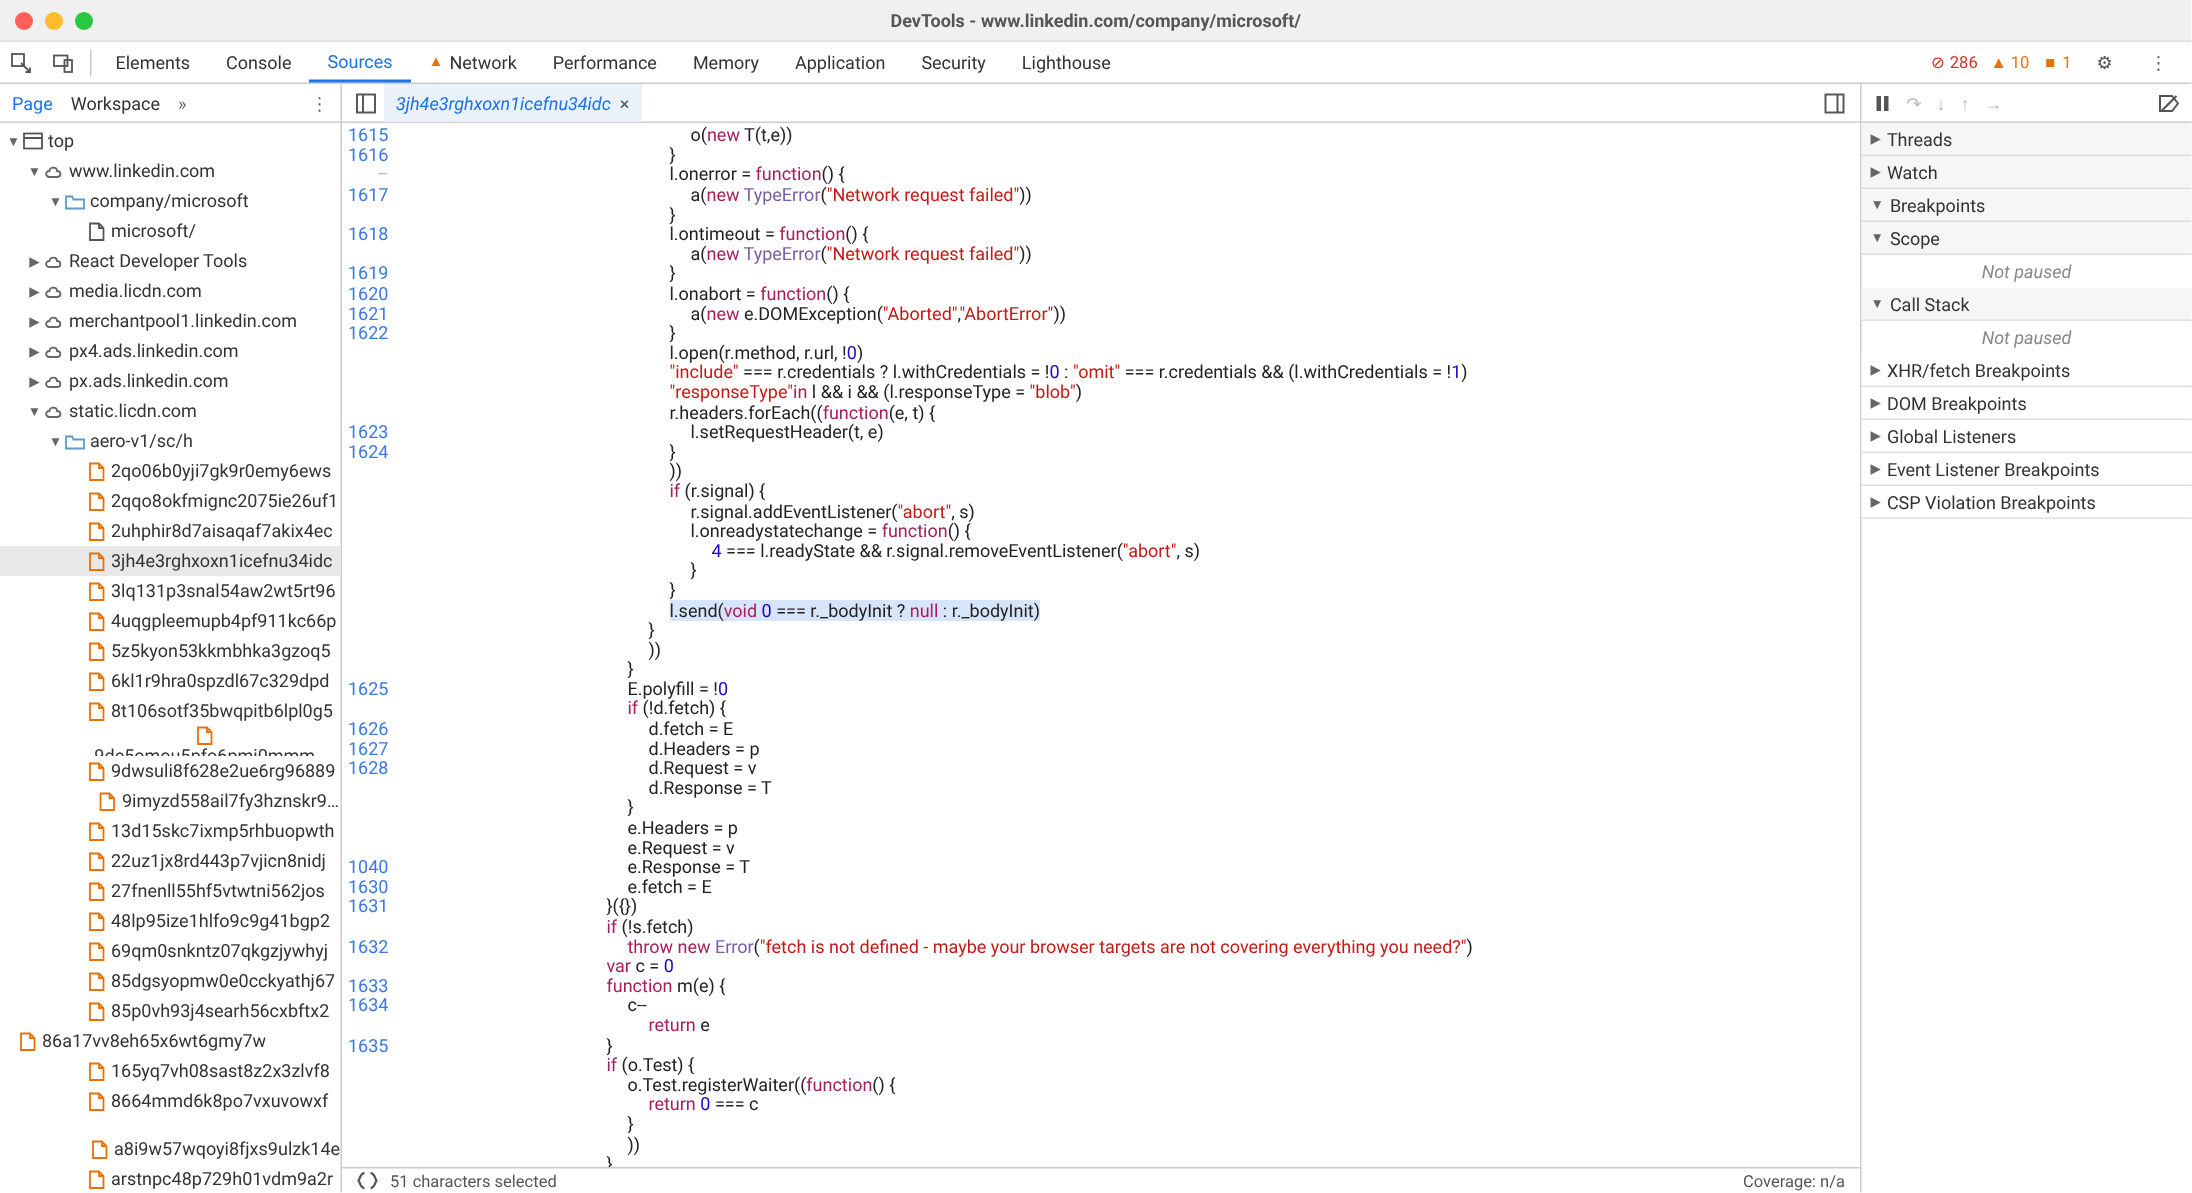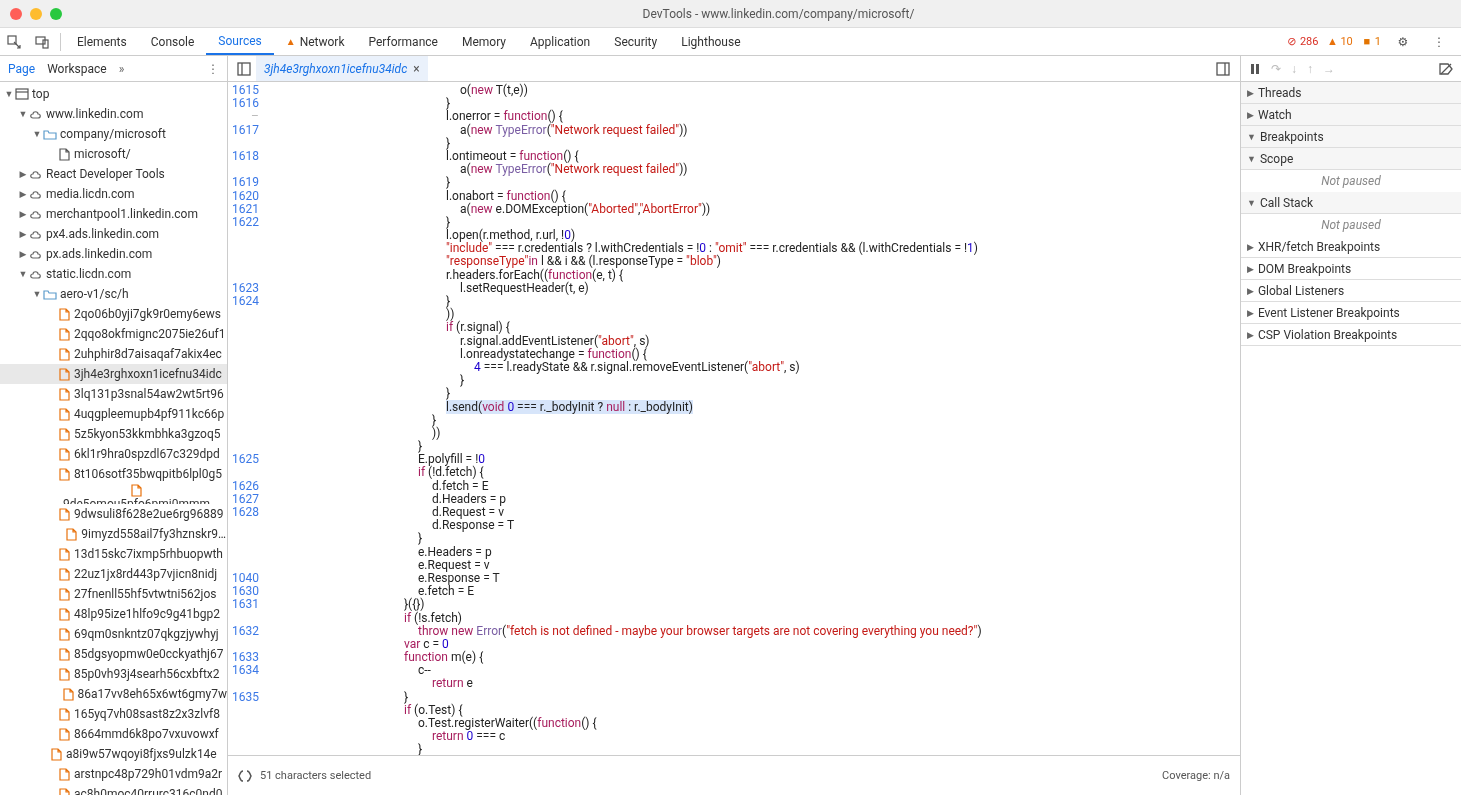--- a/index.html
+++ b/index.html
@@ -1,21 +1,21 @@
 <!DOCTYPE html>
 <html><head>
 <meta charset="utf-8">
 <style>
 * { margin:0; padding:0; box-sizing:border-box; font-family:-apple-system,BlinkMacSystemFont,"Segoe UI",Roboto,sans-serif; }
 body { width:1461px; height:795px; background:#fff; font-size:12px; color:#333; overflow:hidden; display:flex; flex-direction:column; }
 .titlebar { height:28px; background:#f0f0f0; border-bottom:1px solid #ddd; display:flex; align-items:center; padding:0 10px; position:relative; }
 .mac-dots { display:flex; gap:8px; }
 .dot { width:12px; height:12px; border-radius:50%; }
 .dot.r { background:#ff5f57; } .dot.y { background:#febc2e; } .dot.g { background:#28c840; }
-.title { position:absolute; left:50%; transform:translateX(-50%); font-weight:400; color:#555;margin-left:48px; }
+.title { position:absolute; left:50%; transform:translateX(-50%); font-weight:700; color:#555; }
 .toolbar { height:28px; border-bottom:1px solid #ccc; display:flex; align-items:center; }
 .tool-icon { width:28px; display:flex; align-items:center; justify-content:center; color:#555; cursor:pointer; height:100%; }
 .tool-sep { width:1px; height:18px; background:#ccc; margin:0 4px; }
 .tabs { display:flex; height:100%; }
 .tab { padding:0 12px; display:flex; align-items:center; color:#333; cursor:pointer; gap:4px; }
 .tab.active { color:#1a73e8; border-bottom:2px solid #1a73e8; }
 .spacer { flex:1; }
 .tool-right { display:flex; align-items:center; gap:8px; padding-right:8px; }
 .badge { display:flex; align-items:center; gap:2px; font-size:11px; }
 .b-err { color:#d93025; } .b-warn { color:#e8710a; } .b-info { color:#e37400; }
@@ -40,21 +40,21 @@
 .close-x { color:#555; cursor:pointer; font-style:normal; }
 .pane-tog { margin-left:auto; padding:0 6px; color:#555; cursor:pointer; }
 .code-wrap { flex:1; display:flex; min-height:0; font-family:Menlo,Consolas,monospace; font-size:12px; line-height:13.2px; overflow:hidden; }
 .gutter { padding:2px 6px 2px 4px; text-align:right; color:#888; user-select:none; background:#fff; }
 .gutter .ln { display:block; height:13.2px; color:#3b78e7; }
 .gutter .ln.fold { color:#bbb; }
 .code { padding:2px 0 2px 6px; color:#222; white-space:pre; overflow:auto; flex:1; }
 .code .row { display:block; height:13.2px; }
 .kw { color:#a71d5d; } .str { color:#c41a16; } .num { color:#1c00cf; } .fn { color:#a71d5d; } .ty { color:#795da3; }
 .hl { background:#d7e5fa; }
-.status { border-top:1px solid #ccc; height:40px; display:flex; align-items:center; padding:0 10px; color:#555; font-size:11px; }
+.status { border-top:1px solid #ccc; height:17px; display:flex; align-items:center; padding:0 10px; color:#555; font-size:11px; }
 .status .r { margin-left:auto; }
 .pretty { color:#555; margin-right:8px; display:flex; align-items:center; gap:4px; }
 .right { width:220px; display:flex; flex-direction:column; }
 .dbg-tools { height:26px; border-bottom:1px solid #ccc; display:flex; align-items:center; gap:10px; padding:0 8px; color:#888; }
 .dbg-tools .ico-btn { cursor:pointer; color:#555; }
 .sec-h { height:22px; border-bottom:1px solid #ddd; display:flex; align-items:center; padding:0 6px; gap:4px; font-size:12px; background:#f6f6f6; }
 .sec-body { padding:4px 8px; font-size:12px; }
 .cb-row { display:flex; align-items:center; gap:6px; padding:1px 0; }
 .np { color:#888; font-style:italic; text-align:center; padding:4px 0; }
 .sec-h.sub { background:#fff; }
@@ -410,21 +410,21 @@
         </div>
         <div class="tree-row" style="padding-left: 46px;">
           <span class="tw"></span>
           <span class="ico">
             <svg width="12" height="13" viewBox="0 0 12 13" fill="none" stroke="#e8710a" stroke-width="1.2">
               <path d="M2 1 L8 1 L11 4 L11 12 L2 12 Z M8 1 L8 4 L11 4"></path>
             </svg>
           </span>
           <span class="tree-label">85p0vh93j4searh56cxbftx2</span>
         </div>
-        <div class="tree-row" style="padding-left: 46px; justify-content: flex-end;">
+        <div class="tree-row" style="">
           <span class="tw"></span>
           <span class="ico">
             <svg width="12" height="13" viewBox="0 0 12 13" fill="none" stroke="#e8710a" stroke-width="1.2">
               <path d="M2 1 L8 1 L11 4 L11 12 L2 12 Z M8 1 L8 4 L11 4"></path>
             </svg>
           </span>
           <span class="tree-label">86a17vv8eh65x6wt6gmy7w</span>
         </div>
         <div class="tree-row" style="padding-left: 46px;">
           <span class="tw"></span>
@@ -437,21 +437,21 @@
         </div>
         <div class="tree-row" style="padding-left: 46px;">
           <span class="tw"></span>
           <span class="ico">
             <svg width="12" height="13" viewBox="0 0 12 13" fill="none" stroke="#e8710a" stroke-width="1.2">
               <path d="M2 1 L8 1 L11 4 L11 12 L2 12 Z M8 1 L8 4 L11 4"></path>
             </svg>
           </span>
           <span class="tree-label">8664mmd6k8po7vxuvowxf</span>
         </div>
-        <div class="tree-row" style="padding-left: 38px;">
+        <div class="tree-row" style="padding-left: 48px; margin-top: 12px;">
           <span class="tw"></span>
           <span class="ico">
             <svg width="12" height="13" viewBox="0 0 12 13" fill="none" stroke="#e8710a" stroke-width="1.2">
               <path d="M2 1 L8 1 L11 4 L11 12 L2 12 Z M8 1 L8 4 L11 4"></path>
             </svg>
           </span>
           <span class="tree-label">a8i9w57wqoyi8fjxs9ulzk14e</span>
         </div>
         <div class="tree-row" style="padding-left: 46px;">
           <span class="tw"></span>

